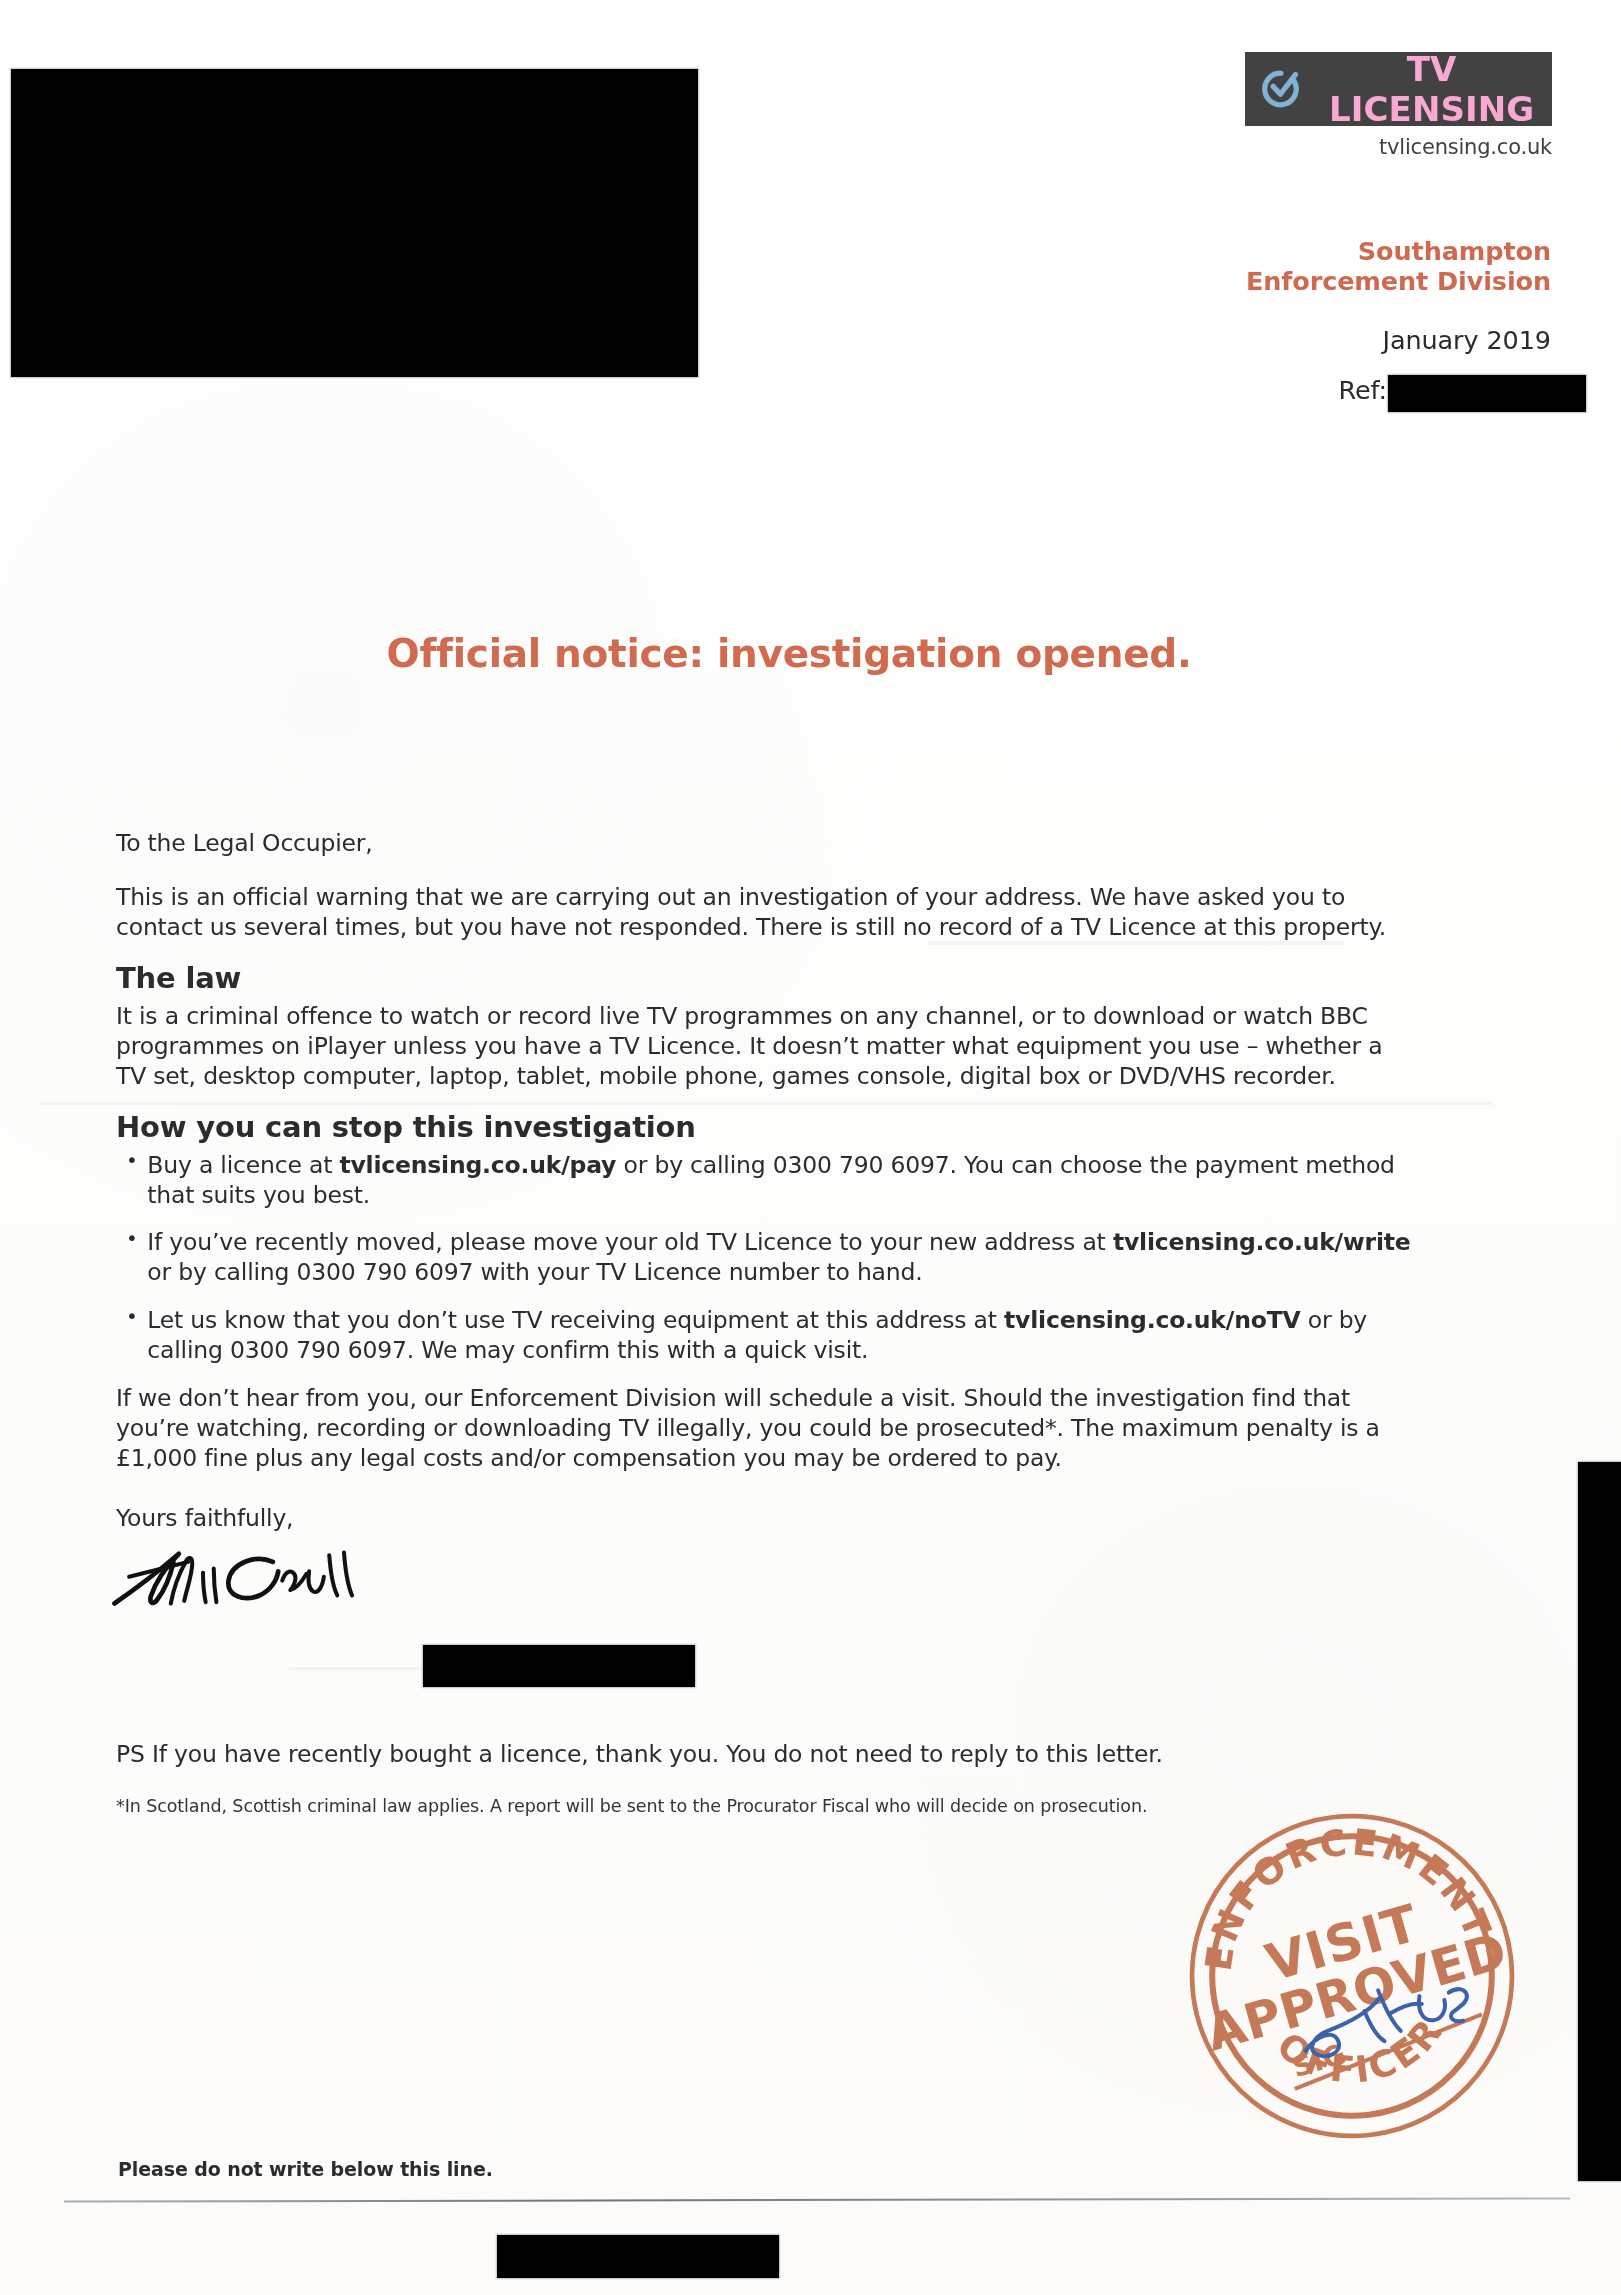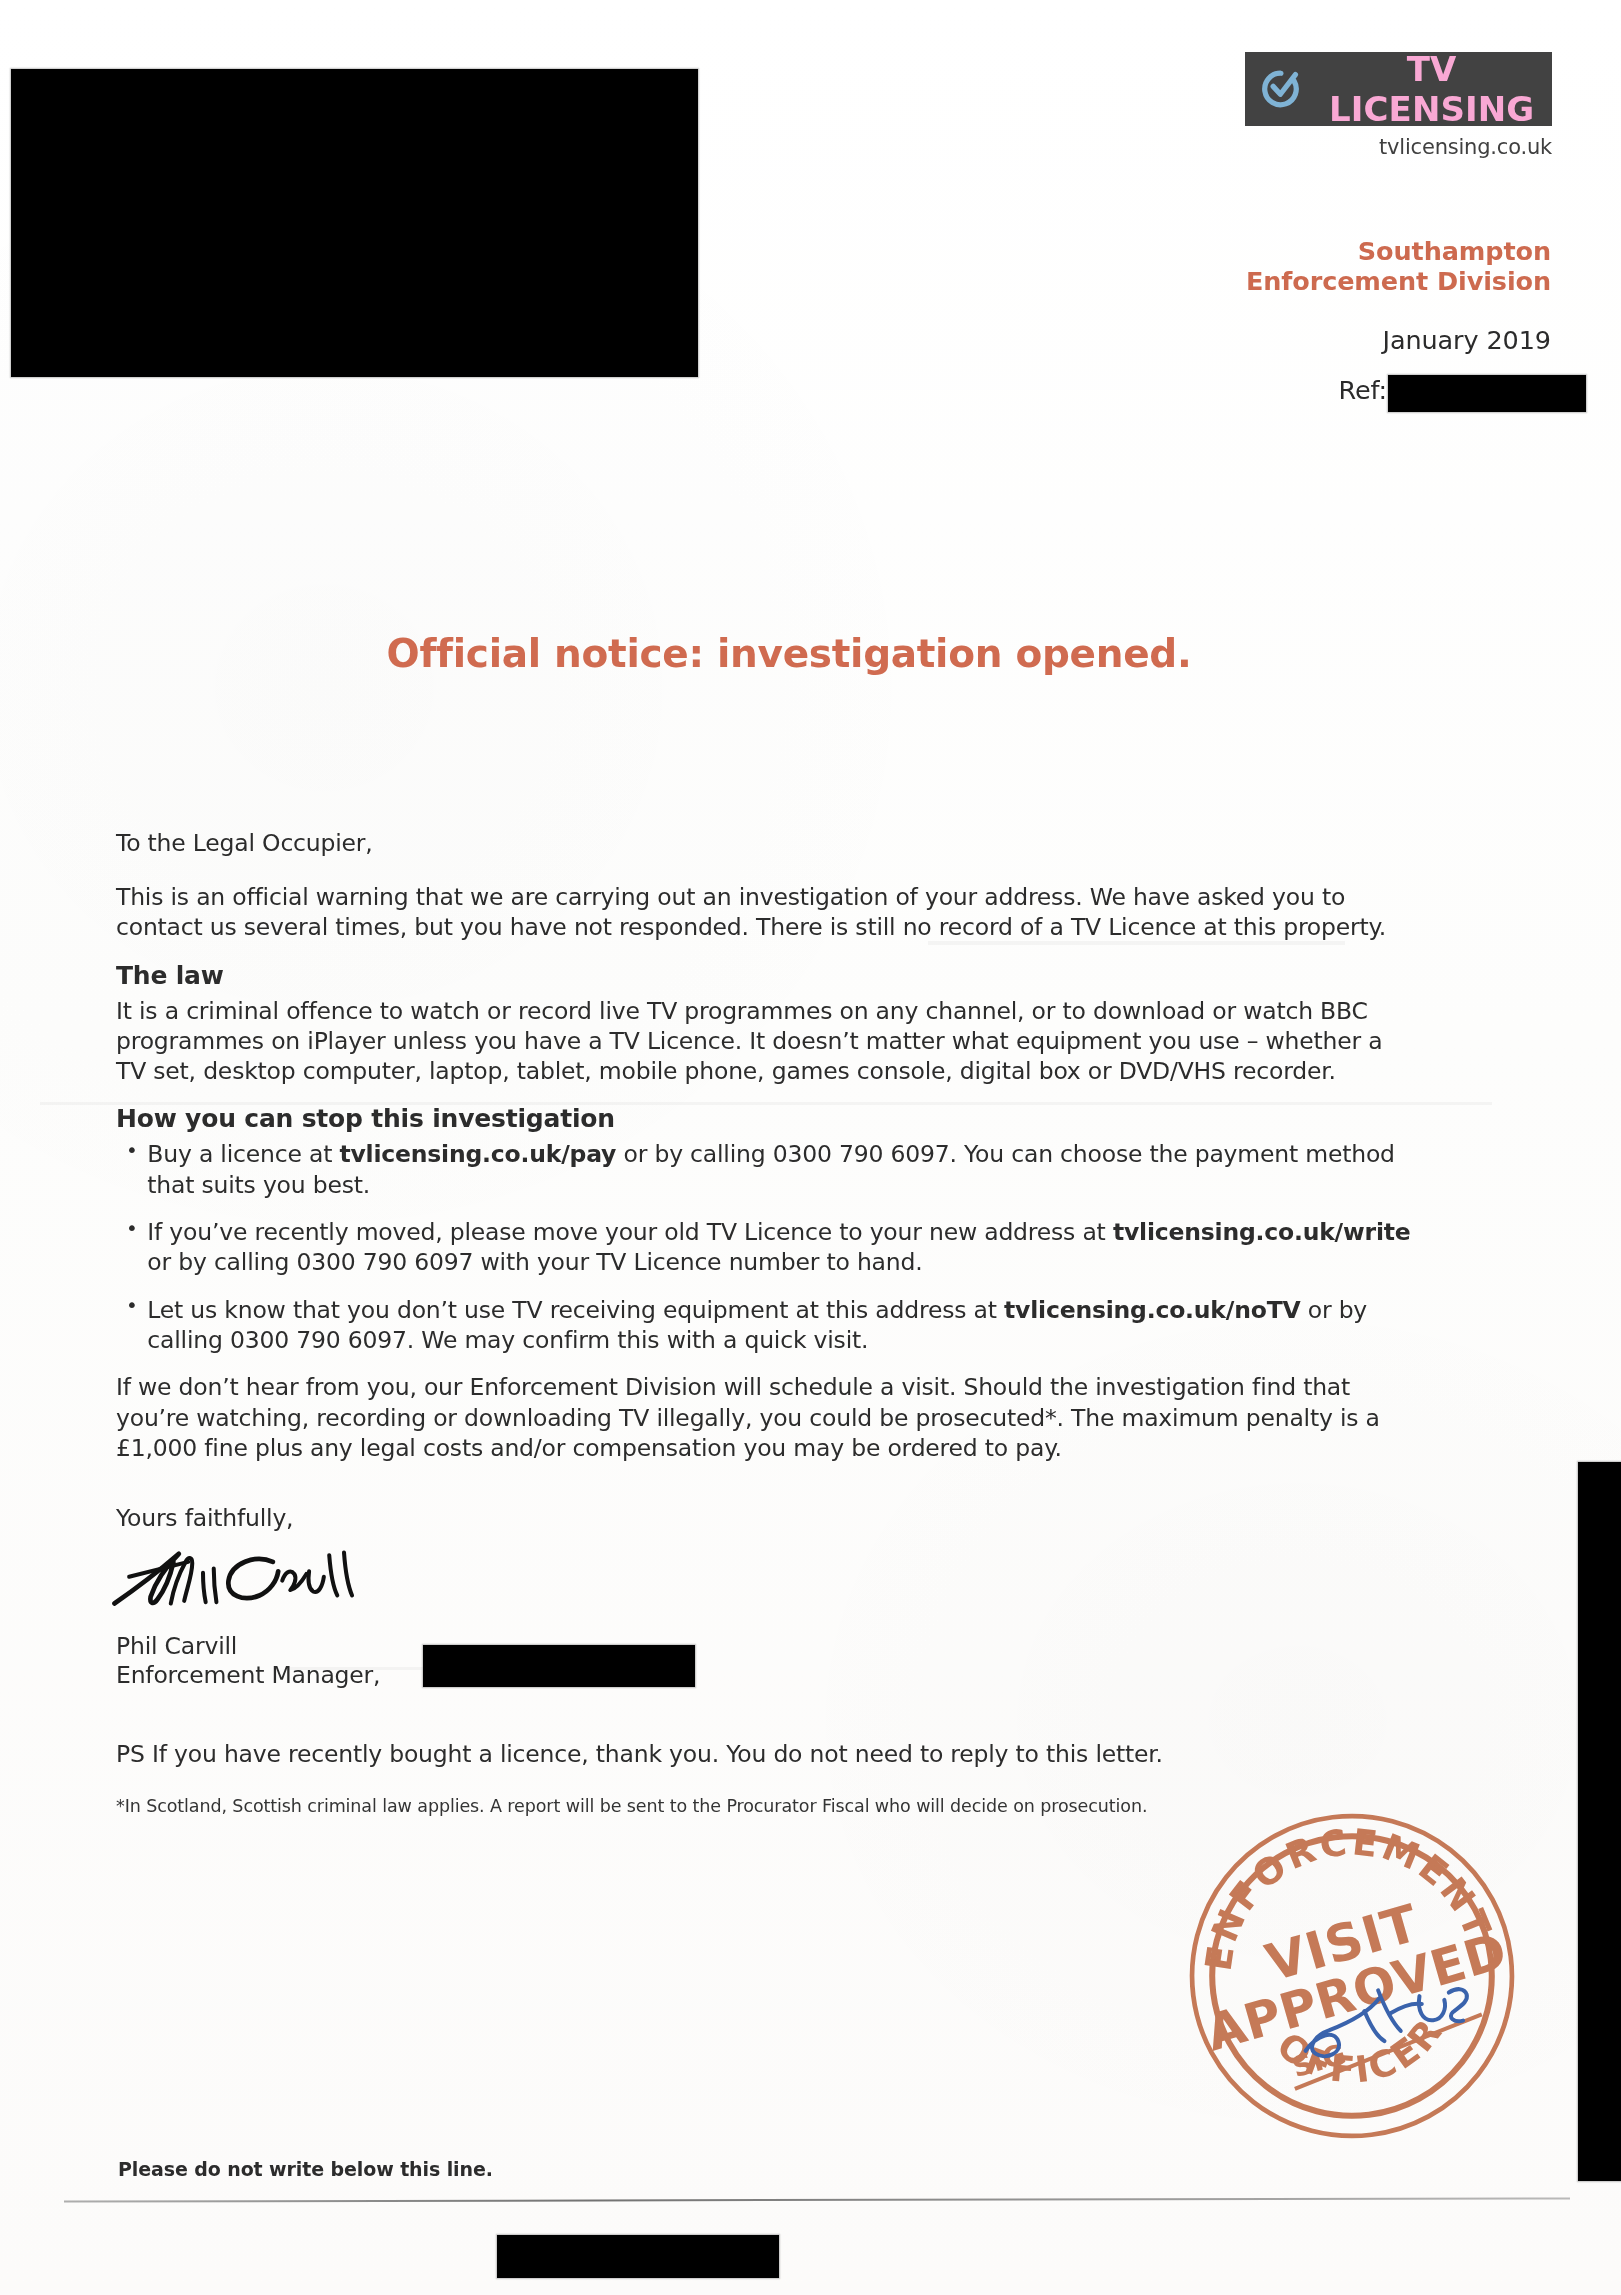--- a/index.html
+++ b/index.html
@@ -120,21 +120,21 @@
     top: 828px;
     width: 1297px;
     color: #2c2c2c;
     font-size: 23.5px;
     line-height: 1.28;
     letter-spacing: -0.2px;
   }
   #body p { margin: 0 0 17.5px 0; }
   #body h2 {
     margin: 8px 0 4px 0;
-    font-size: 25px;
+    font-size: 29px;
     font-weight: bold;
     letter-spacing: -0.2px;
   }
   .salutation { margin-bottom: 24px !important; }
   ul.bullets {
     margin: 0 0 16px 0;
     padding: 0 0 0 30px;
     list-style: none;
   }
   ul.bullets li {
@@ -286,24 +286,20 @@
         <path d="M140 50 C140 68 142 84 144 94" stroke-width="6"></path>
         <path d="M156 44 C156 64 158 82 160 94" stroke-width="6"></path>
         <path d="M244 34 C218 22 182 36 178 62 C175 84 200 94 224 84 C240 77 250 62 252 48" stroke-width="7"></path>
         <path d="M258 62 C262 50 270 44 276 52 C280 58 276 70 270 76 C280 74 288 62 294 52" stroke-width="6"></path>
         <path d="M298 48 C296 62 298 74 304 78 C312 82 318 70 320 56" stroke-width="6"></path>
         <path d="M328 24 C330 50 334 72 340 84" stroke-width="6"></path>
         <path d="M350 20 C352 48 356 70 362 84" stroke-width="6"></path>
       </g>
     </svg>
 
-    <div id="sig-name-block">
-      <div>Phil Carvill</div>
-      <div>Enforcement Manager,</div>
-    </div>
   </div>
 
   <div id="ps-line">PS If you have recently bought a licence, thank you. You do not need to reply to this letter.</div>
   <div id="footnote">*In Scotland, Scottish criminal law applies. A report will be sent to the Procurator Fiscal who will decide on prosecution.</div>
 
   <svg id="stamp" viewBox="0 0 500 500" aria-hidden="true">
     <defs>
       <path id="arcTop" d="M 70 250 A 180 180 0 0 1 430 250"></path>
       <path id="arcBottom" d="M 92 250 A 158 158 0 0 0 408 250"></path>
     </defs>

